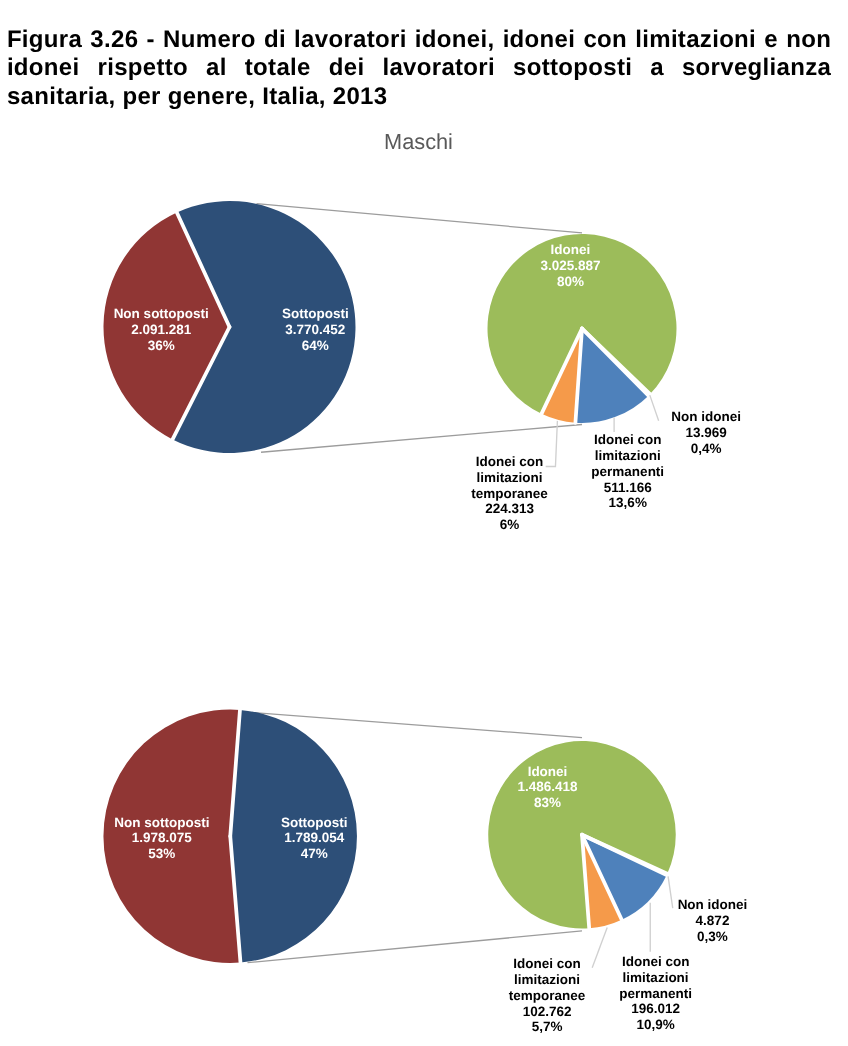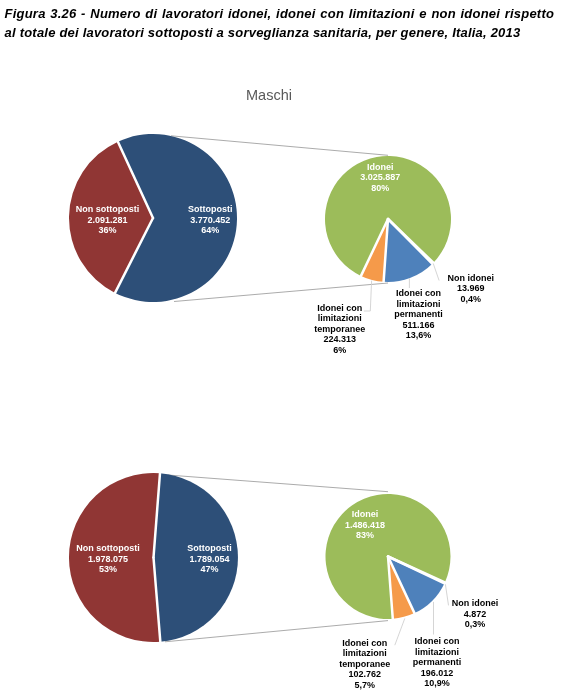--- a/index.html
+++ b/index.html
@@ -1,36 +1,36 @@
 <!DOCTYPE html>
 <html><head>
 <meta charset="utf-8">
 <style>
   html,body{margin:0;padding:0;}
   body{width:565px;height:697px;background:#ffffff;
        font-family:"Liberation Sans",sans-serif;overflow:hidden;position:relative;}
   #stage{position:absolute;left:0;top:0;width:565px;height:697px;}
-  .caption{position:absolute;left:4.6px;top:4px;width:549.5px;
-           font-style:italic;font-weight:bold;font-size:13px;line-height:19px;letter-spacing:0.21px;
+  .caption{position:absolute;left:4.6px;top:17px;width:549.5px;
+           font-weight:bold;font-size:16px;line-height:19px;letter-spacing:0.21px;
            color:#000;text-align:justify;}
   .sec-title{position:absolute;font-size:14.5px;color:#595959;text-align:center;}
   svg.chart{position:absolute;left:0;top:0;width:565px;height:697px;overflow:visible;}
   .inlabel{font-size:9px;font-weight:bold;fill:#ffffff;text-anchor:middle;}
   .outlabel{font-size:9px;font-weight:bold;fill:#000000;text-anchor:middle;}
   .leader{stroke:#d0d0d0;stroke-width:0.9;fill:none;}
   .connector{stroke:#9c9c9c;stroke-width:0.85;fill:none;}
 </style>
 </head>
 <body>
 
 <div id="stage">
 
   <div class="caption">Figura 3.26 - Numero di lavoratori idonei, idonei con limitazioni e non idonei rispetto al totale dei lavoratori sottoposti a sorveglianza sanitaria, per genere, Italia, 2013</div>
 
-  <div class="sec-title" style="left:169px;top:87px;width:200px;">Maschi</div>
+  <div class="sec-title" style="left:179px;top:87px;width:200px;">Maschi</div>
 
 
   <svg class="chart" id="svg-charts" viewBox="0 0 565 697">
       <g>
         <polyline points="171,135.8 388,155.3" class="connector"></polyline>
         <polyline points="174,301.5 388,283" class="connector"></polyline>
         <path d="M 153.00 218.00 L 117.90 141.69 A 84 84 0 1 1 115.04 292.94 Z" fill="#2D4F78"></path>
         <path d="M 153.00 218.00 L 115.04 292.94 A 84 84 0 0 1 117.90 141.69 Z" fill="#903634"></path>
         <line x1="153" y1="218" x2="117.89916580070955" y2="141.68531308775536" stroke="#ffffff" stroke-width="2.5" stroke-linecap="round"></line>
         <line x1="153" y1="218" x2="115.04336766365756" y2="292.93526580778723" stroke="#ffffff" stroke-width="2.5" stroke-linecap="round"></line>

